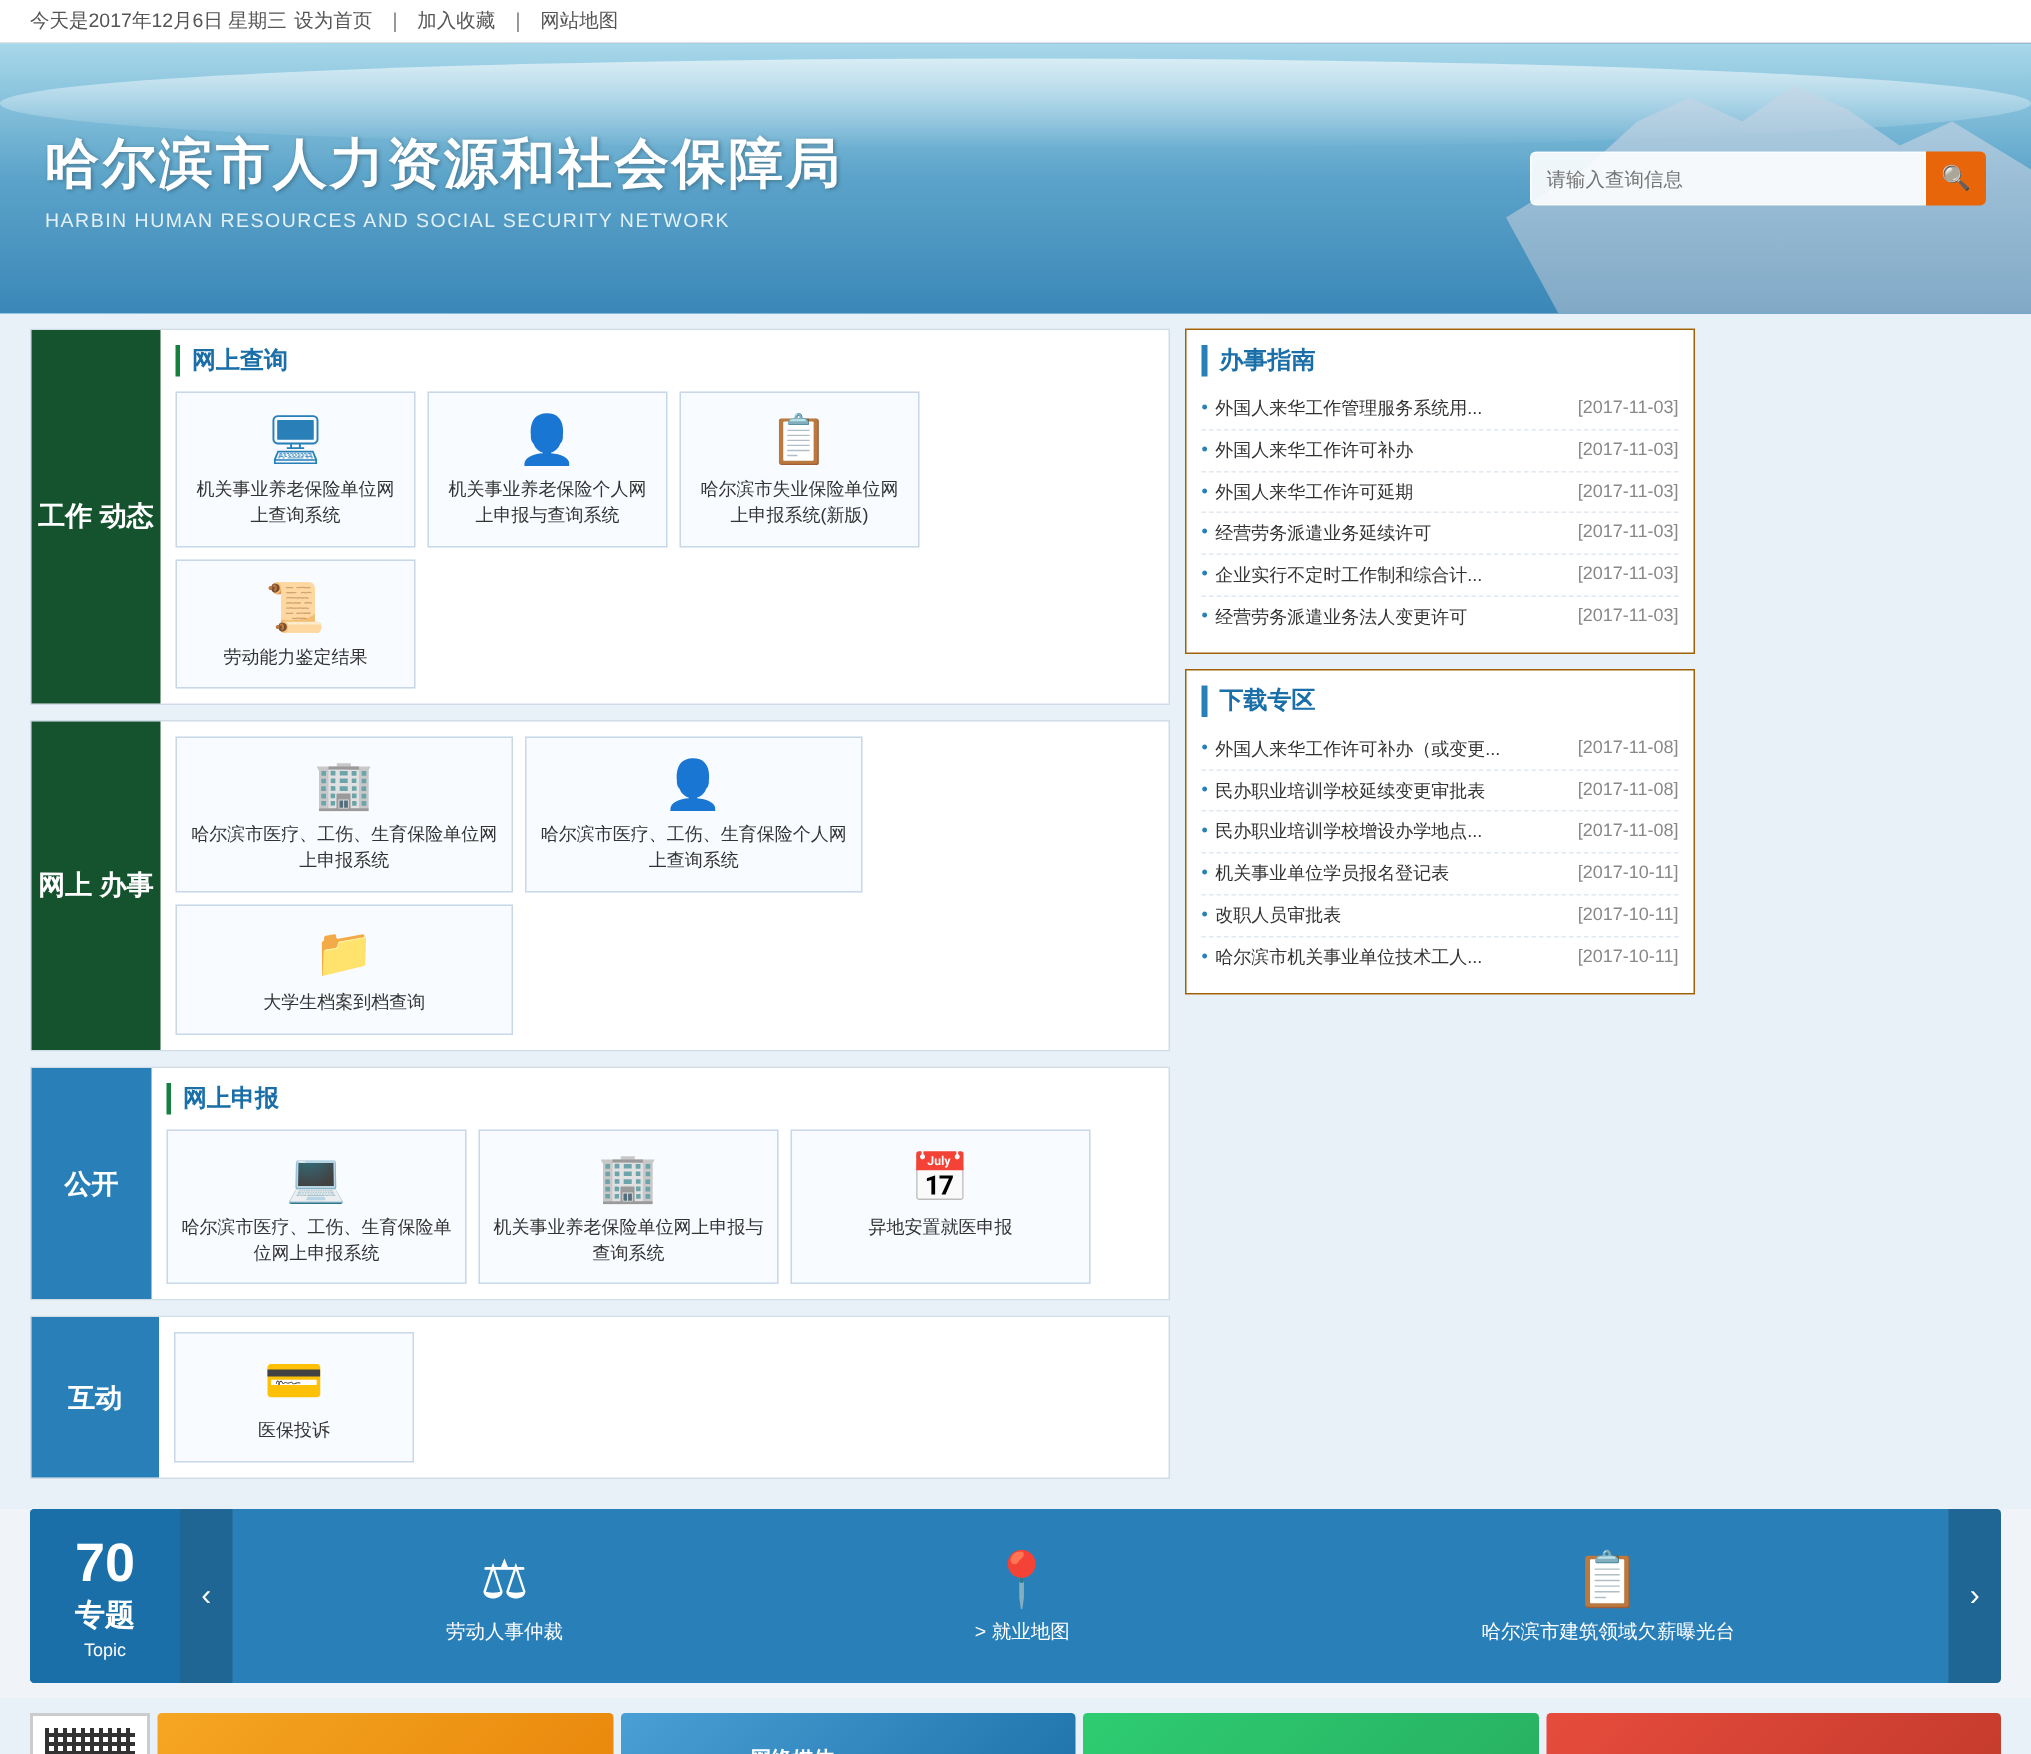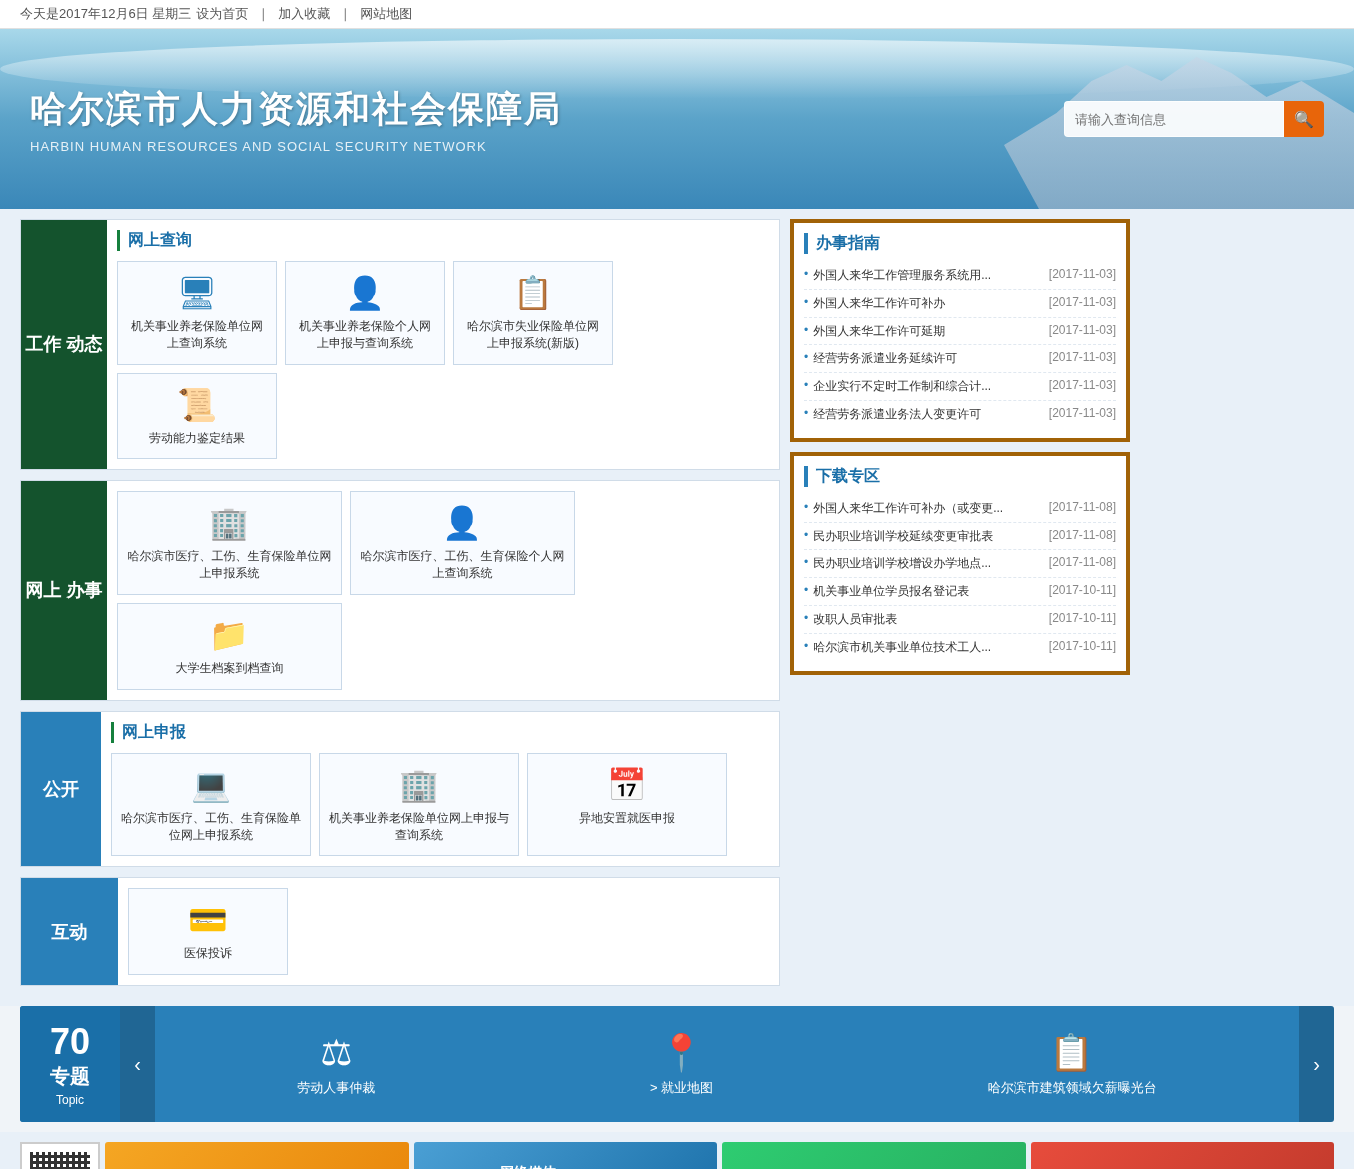--- a/index.html
+++ b/index.html
@@ -12,21 +12,21 @@
     .top-bar-links a { color: #555; text-decoration: none; margin: 0 5px; }
 
     
     .header { background: linear-gradient(135deg, #87ceeb 0%, #4a9fd4 40%, #2980b9 70%, #1a6fa8 100%); height: 180px; position: relative; overflow: hidden; display: flex; align-items: center; padding: 0 30px; }
     .header-bg { position: absolute; top: 0; left: 0; right: 0; bottom: 0; background: linear-gradient(to bottom, #a8d8ea 0%, #5ba3c9 50%, #3a87b8 100%); }
     .header-cloud { position: absolute; top: 10px; left: 0; right: 0; height: 60px; background: linear-gradient(to bottom, rgba(255,255,255,0.6) 0%, transparent 100%); border-radius: 50%; }
     .header-content { position: relative; z-index: 2; flex: 1; }
     .header-title-cn { color: #fff; font-size: 36px; font-weight: bold; text-shadow: 1px 1px 3px rgba(0,0,0,0.3); letter-spacing: 2px; }
     .header-title-en { color: rgba(255,255,255,0.85); font-size: 13px; letter-spacing: 1px; margin-top: 5px; }
     .header-search { position: relative; z-index: 2; display: flex; align-items: center; }
-    .header-search input { width: 220px; height: 36px; border: 1px solid rgba(255,255,255,0.7); border-radius: 4px 0 0 4px; padding: 0 10px; background: rgba(255,255,255,0.9); font-size: 13px; color: #666; outline: none; }
+    .header-search input { width: 264px; height: 36px; border: 1px solid rgba(255,255,255,0.7); border-radius: 4px 0 0 4px; padding: 0 10px; background: rgba(255,255,255,0.9); font-size: 13px; color: #666; outline: none; }
     .header-search button { width: 40px; height: 36px; background: #e8650a; border: none; border-radius: 0 4px 4px 0; cursor: pointer; color: #fff; font-size: 16px; }
     .header-building { position: absolute; right: 0; bottom: 0; width: 350px; height: 160px; z-index: 1; }
     .header-building-shape { width: 100%; height: 100%; background: linear-gradient(to bottom, #c8d8e8 0%, #a0b8cc 100%); clip-path: polygon(10% 100%, 0% 60%, 15% 40%, 25% 20%, 35% 10%, 45% 20%, 55% 5%, 65% 15%, 75% 30%, 85% 20%, 100% 40%, 100% 100%); opacity: 0.7; }
 
     
     .main-wrapper { display: flex; padding: 10px 20px; gap: 10px; background: #e8f0f8; }
 
     
     .left-panel { width: 760px; }
 
@@ -54,27 +54,27 @@
     .public-label { width: 80px; background: #2980b9; color: #fff; display: flex; align-items: center; justify-content: center; font-size: 18px; font-weight: bold; min-height: 80px; }
     .public-body { flex: 1; padding: 10px; }
 
     
     .report-items { display: flex; gap: 8px; flex-wrap: wrap; }
     .report-item { border: 1px solid #c8d8e8; padding: 12px 8px; text-align: center; width: 200px; cursor: pointer; background: #f8fbff; }
 
     
     .interact-section { background: #fff; border: 1px solid #d0dce8; margin-bottom: 10px; }
     .interact-row { display: flex; }
-    .interact-label { width: 97px; background: #2980b9; color: #fff; display: flex; align-items: center; justify-content: center; font-size: 18px; font-weight: bold; min-height: 80px; }
+    .interact-label { width: 85px; background: #2980b9; color: #fff; display: flex; align-items: center; justify-content: center; font-size: 18px; font-weight: bold; min-height: 80px; }
     .interact-body { flex: 1; padding: 10px; display: flex; gap: 8px; }
     .interact-item { border: 1px solid #c8d8e8; padding: 12px 8px; text-align: center; width: 160px; cursor: pointer; background: #f8fbff; }
 
     
     .right-panel { width: 340px; }
-    .right-section { background: #fff; border: 4px solid #a16207; margin-bottom: 10px; padding: 10px; }
+    .right-section { background: #fff; border: 1px solid #a16207; margin-bottom: 10px; padding: 10px; }
     .right-title-bar { display: flex; align-items: center; margin-bottom: 8px; border-left: 4px solid #2980b9; padding-left: 8px; }
     .right-title-text { color: #1a6fa8; font-size: 16px; font-weight: bold; }
 
     .news-item { display: flex; justify-content: space-between; align-items: flex-start; padding: 5px 0; border-bottom: 1px dashed #e0e8f0; font-size: 12px; }
     .news-item:last-child { border-bottom: none; }
     .news-dot { color: #2980b9; margin-right: 5px; flex-shrink: 0; }
     .news-title { color: #333; flex: 1; line-height: 1.4; cursor: pointer; }
     .news-date { color: #888; flex-shrink: 0; margin-left: 5px; white-space: nowrap; }
 
     

